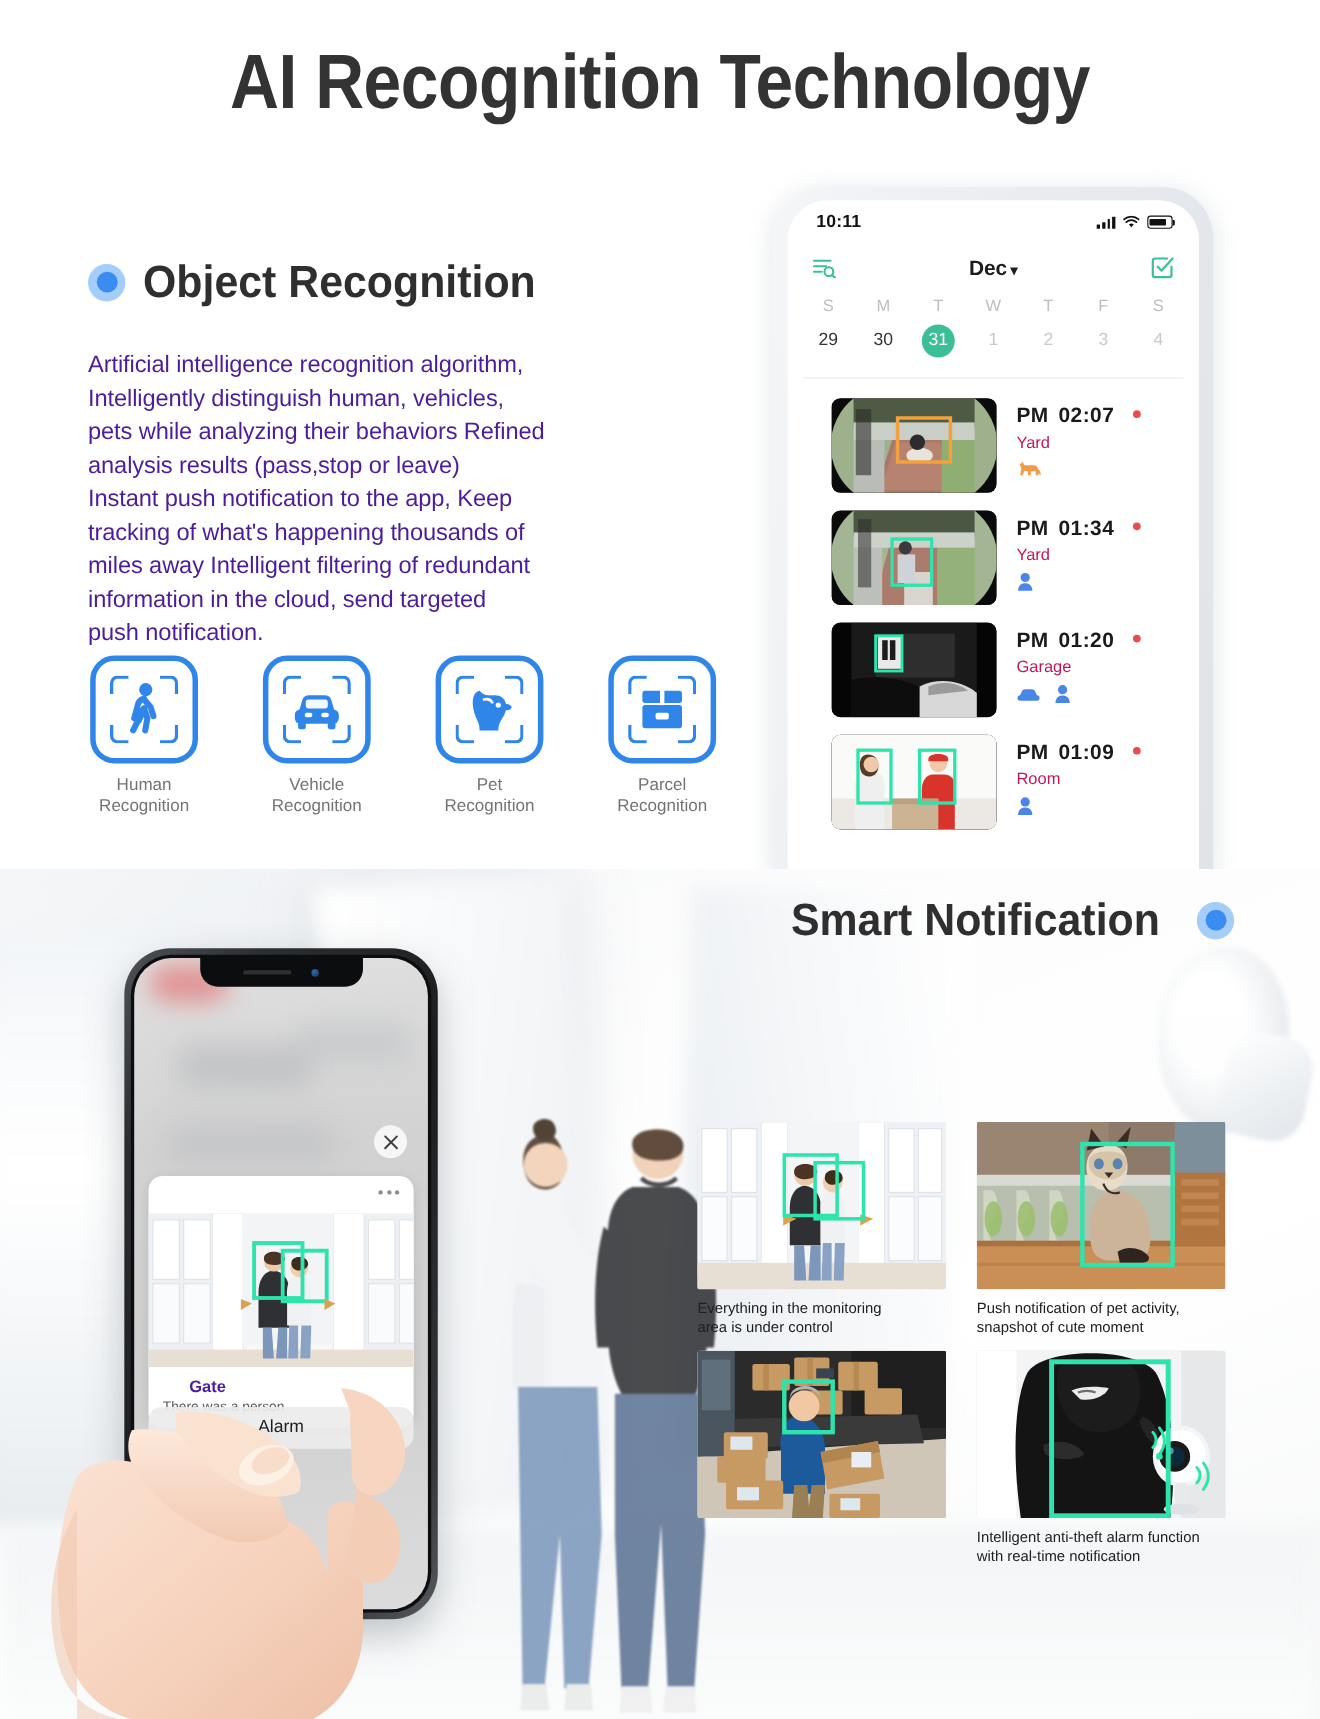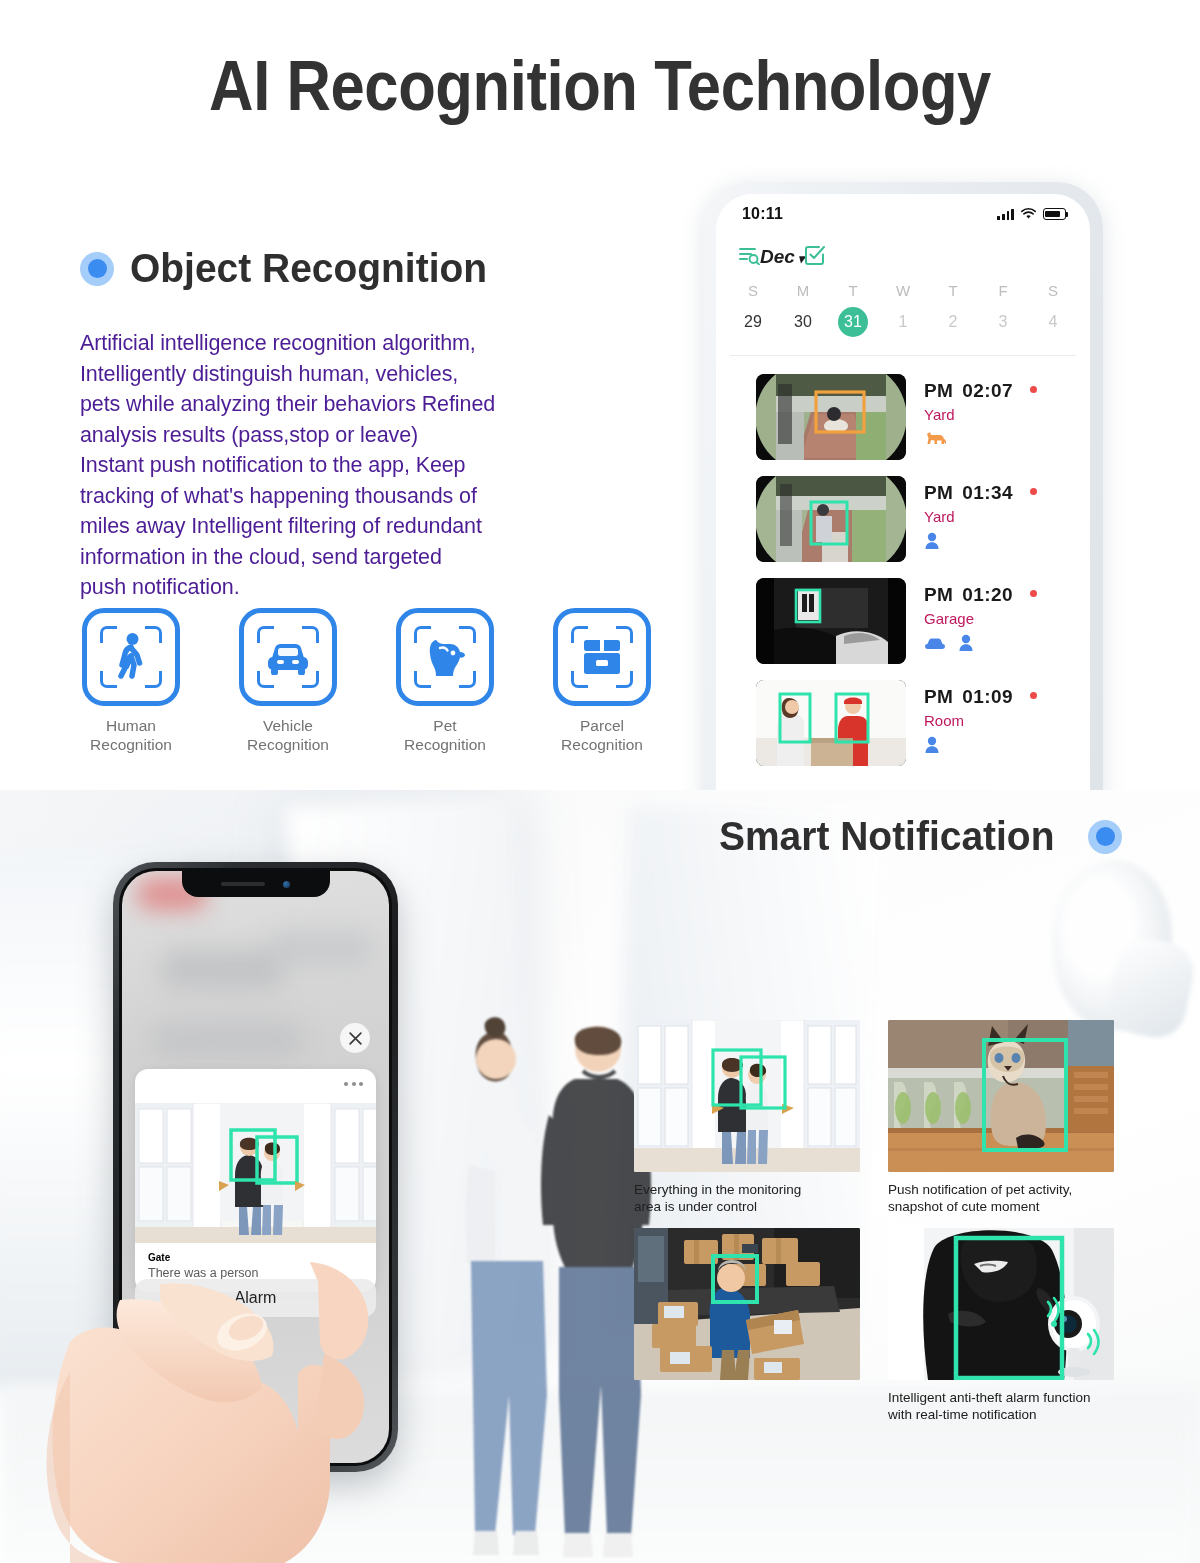--- a/index.html
+++ b/index.html
@@ -11,21 +11,21 @@
     overflow: hidden;
   }
   #page {
     position: relative;
     width: 1200px; height: 1563px;
     background: #ffffff;
   }
 
   
   #top-section {
-    position: absolute; left: 0; top: 12px;
+    position: absolute; left: 0; top: 0;
     width: 1200px; height: 792px;
     background: #ffffff;
     overflow: hidden;
   }
   #main-title {
     position: absolute; left: 0; top: 34px;
     width: 1200px;
     text-align: center;
     font-size: 70px;
     font-weight: bold;
@@ -118,21 +118,21 @@
   .bars { display: flex; align-items: flex-end; gap: 1.8px; height: 12px; }
   .bars i { width: 2.8px; background: #111; border-radius: .5px; display:block; }
   .bars i:nth-child(1){height:4px}.bars i:nth-child(2){height:6.5px}
   .bars i:nth-child(3){height:9px}.bars i:nth-child(4){height:11.5px}
   .batt { width: 23px; height: 11.5px; border: 1.4px solid #111; border-radius: 3px; padding: 1.3px; position: relative; }
   .batt::before { content:""; display:block; width: 80%; height: 100%; background:#111; border-radius: 1px; }
   .batt::after { content:""; position:absolute; right:-3.4px; top:3px; width:2px;height:5px;background:#111;border-radius:0 1px 1px 0;}
 
   #app-bar {
     height: 46px; display: flex; align-items: center;
-    padding: 0 22px; font-style: italic;
+    justify-content: space-between; padding: 0 22px;
   }
   #month-label { font-size: 19px; font-weight: 600; color: #1d1d1d; }
   #month-label .caret { font-size: 13px; margin-left: 3px; }
   #weekdays, #dates {
     display: grid; grid-template-columns: repeat(7, 1fr);
     padding: 0 12px; text-align: center;
   }
   #weekdays { font-size: 15px; color: #bdbdbd; margin-top: 2px; }
   #dates { margin-top: 8px; font-size: 16px; }
   .date-cell { position: relative; height: 40px; }
@@ -268,21 +268,21 @@
   #notif-card {
     position: absolute; left: 13px; right: 13px; top: 198px;
     background: #ffffff; border-radius: 13px; overflow: hidden;
     box-shadow: 0 2px 10px rgba(0,0,0,.10);
   }
   #notif-top { height: 34px; position: relative; }
   #notif-dots { position: absolute; right: 13px; top: 13px; display: flex; gap: 3.5px; }
   #notif-dots i { width: 4px; height: 4px; border-radius: 50%; background: #8d8d8d; display:block; }
   #notif-img { height: 140px; position: relative; overflow: hidden; }
   #notif-text { padding: 9px 13px 12px; }
-  #notif-title { font-size: 10px; font-weight: bold; color: #000000; }
+  #notif-title { font-size: 15px; font-weight: bold; color: #4c1d95; margin-left: 24px; }
   #notif-sub { font-size: 12.5px; color: #5a5a5a; margin-top: 3px; }
   #alarm-btn {
     position: absolute; left: 13px; right: 13px; top: 408px;
     height: 38px; border-radius: 12px;
     background: rgba(236,236,236,.92);
     display: flex; align-items: center; justify-content: center;
     font-size: 16px; color: #1f1f1f;
   }
   #home-indicator {
     position: absolute; left: 50%; transform: translateX(-50%); bottom: 8px;

